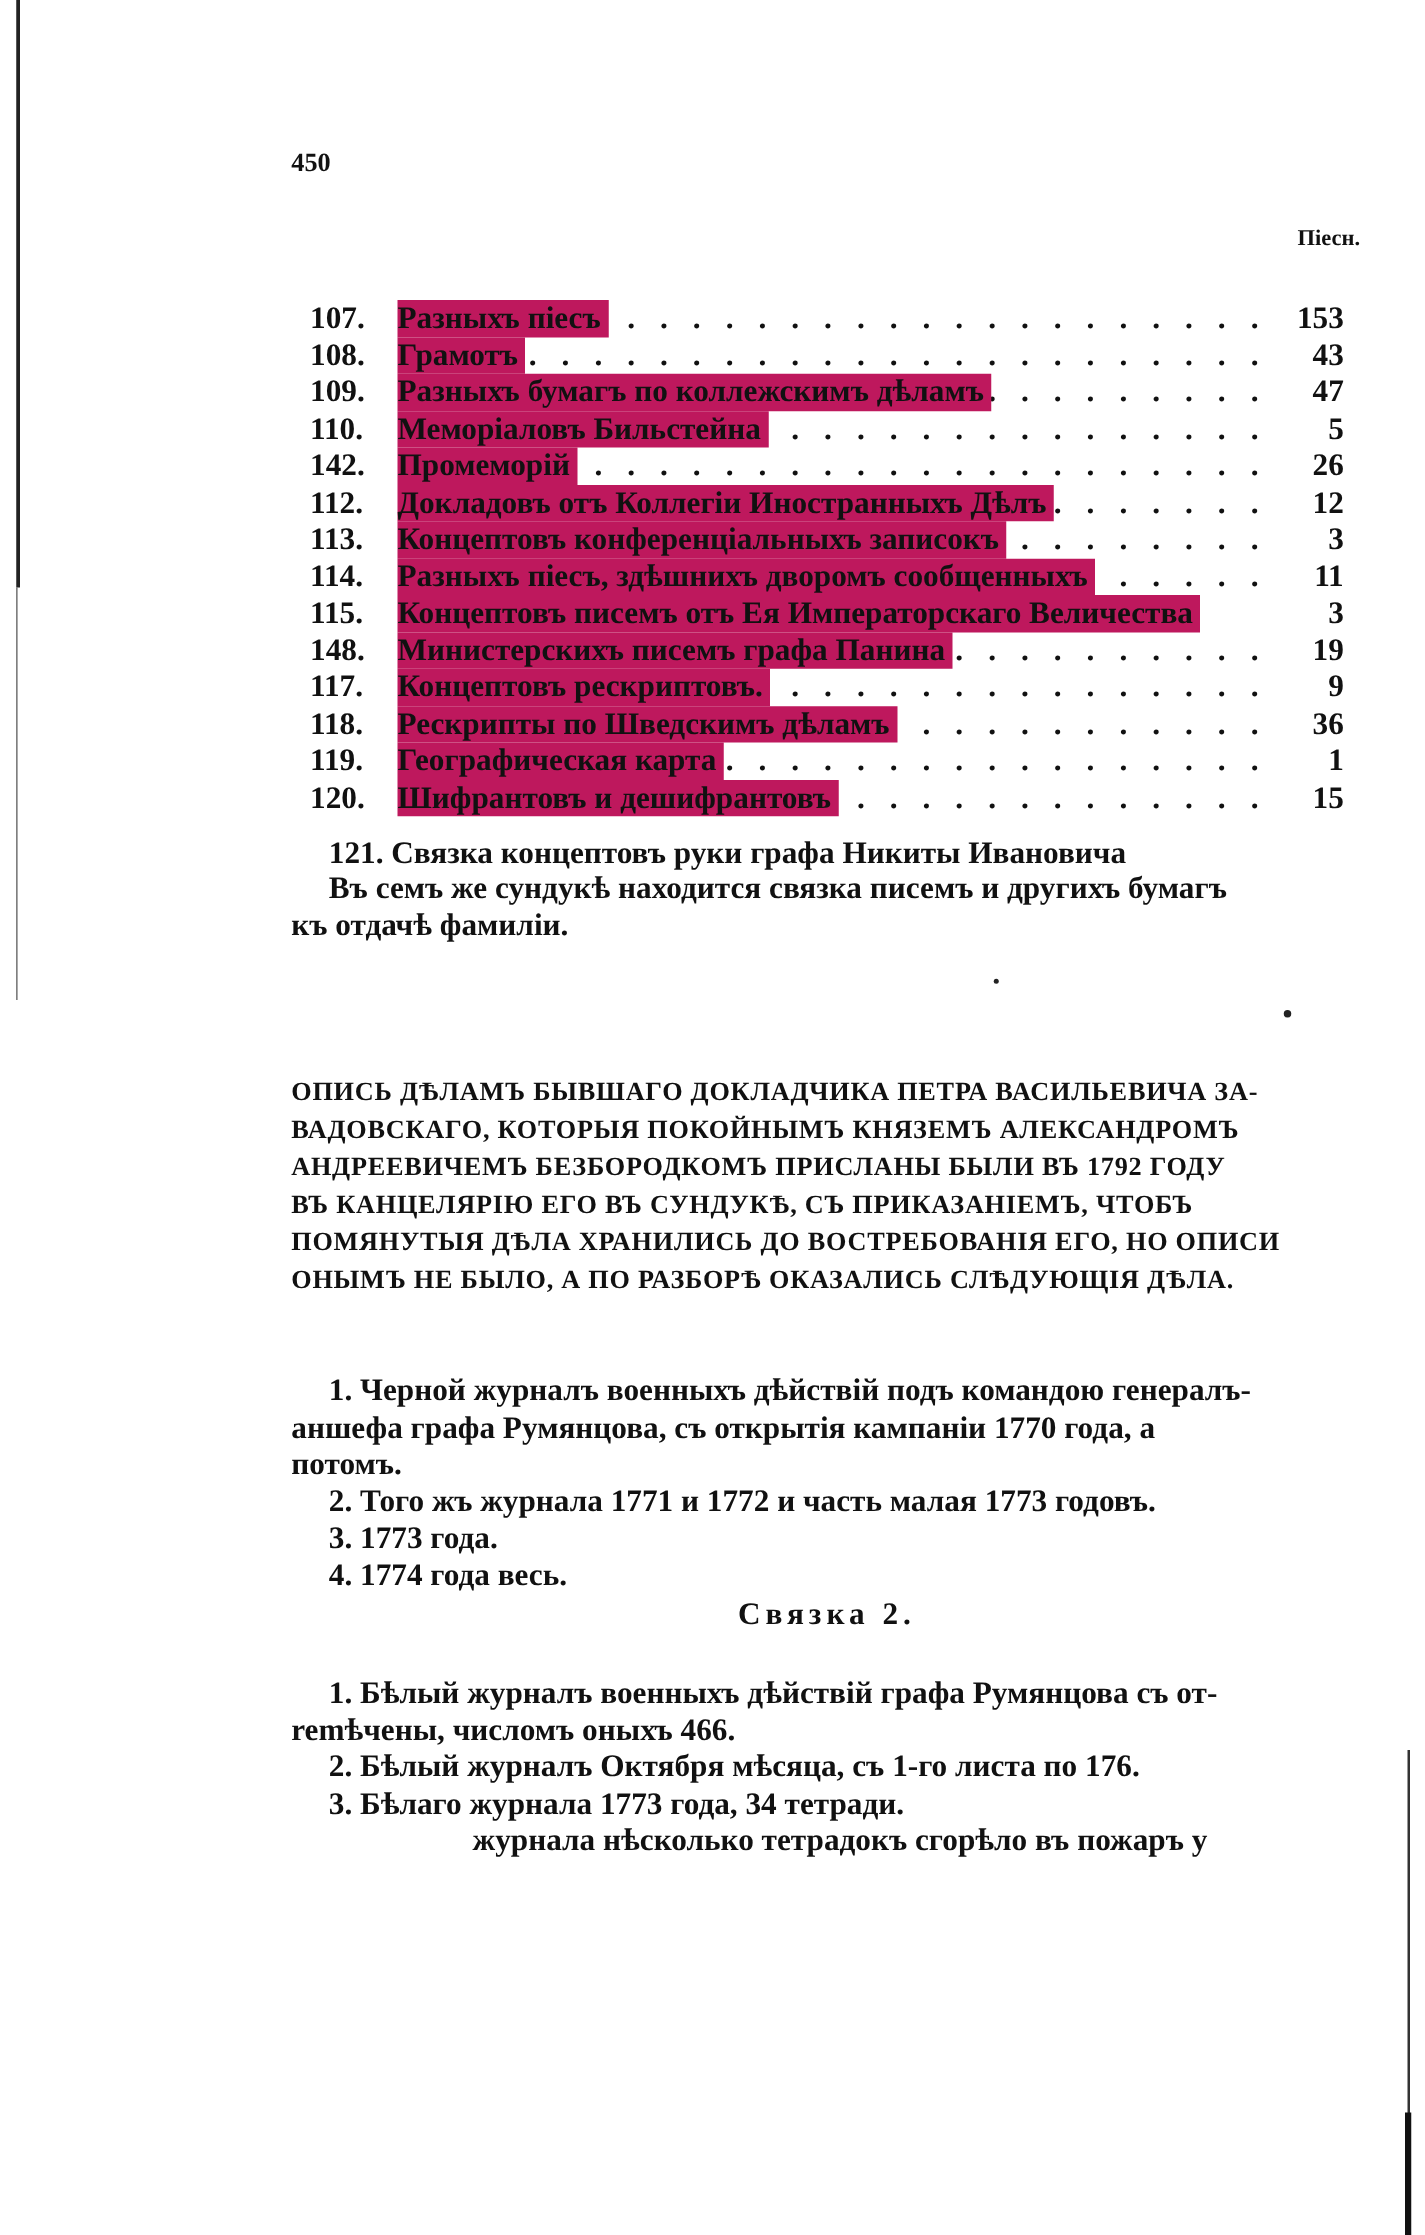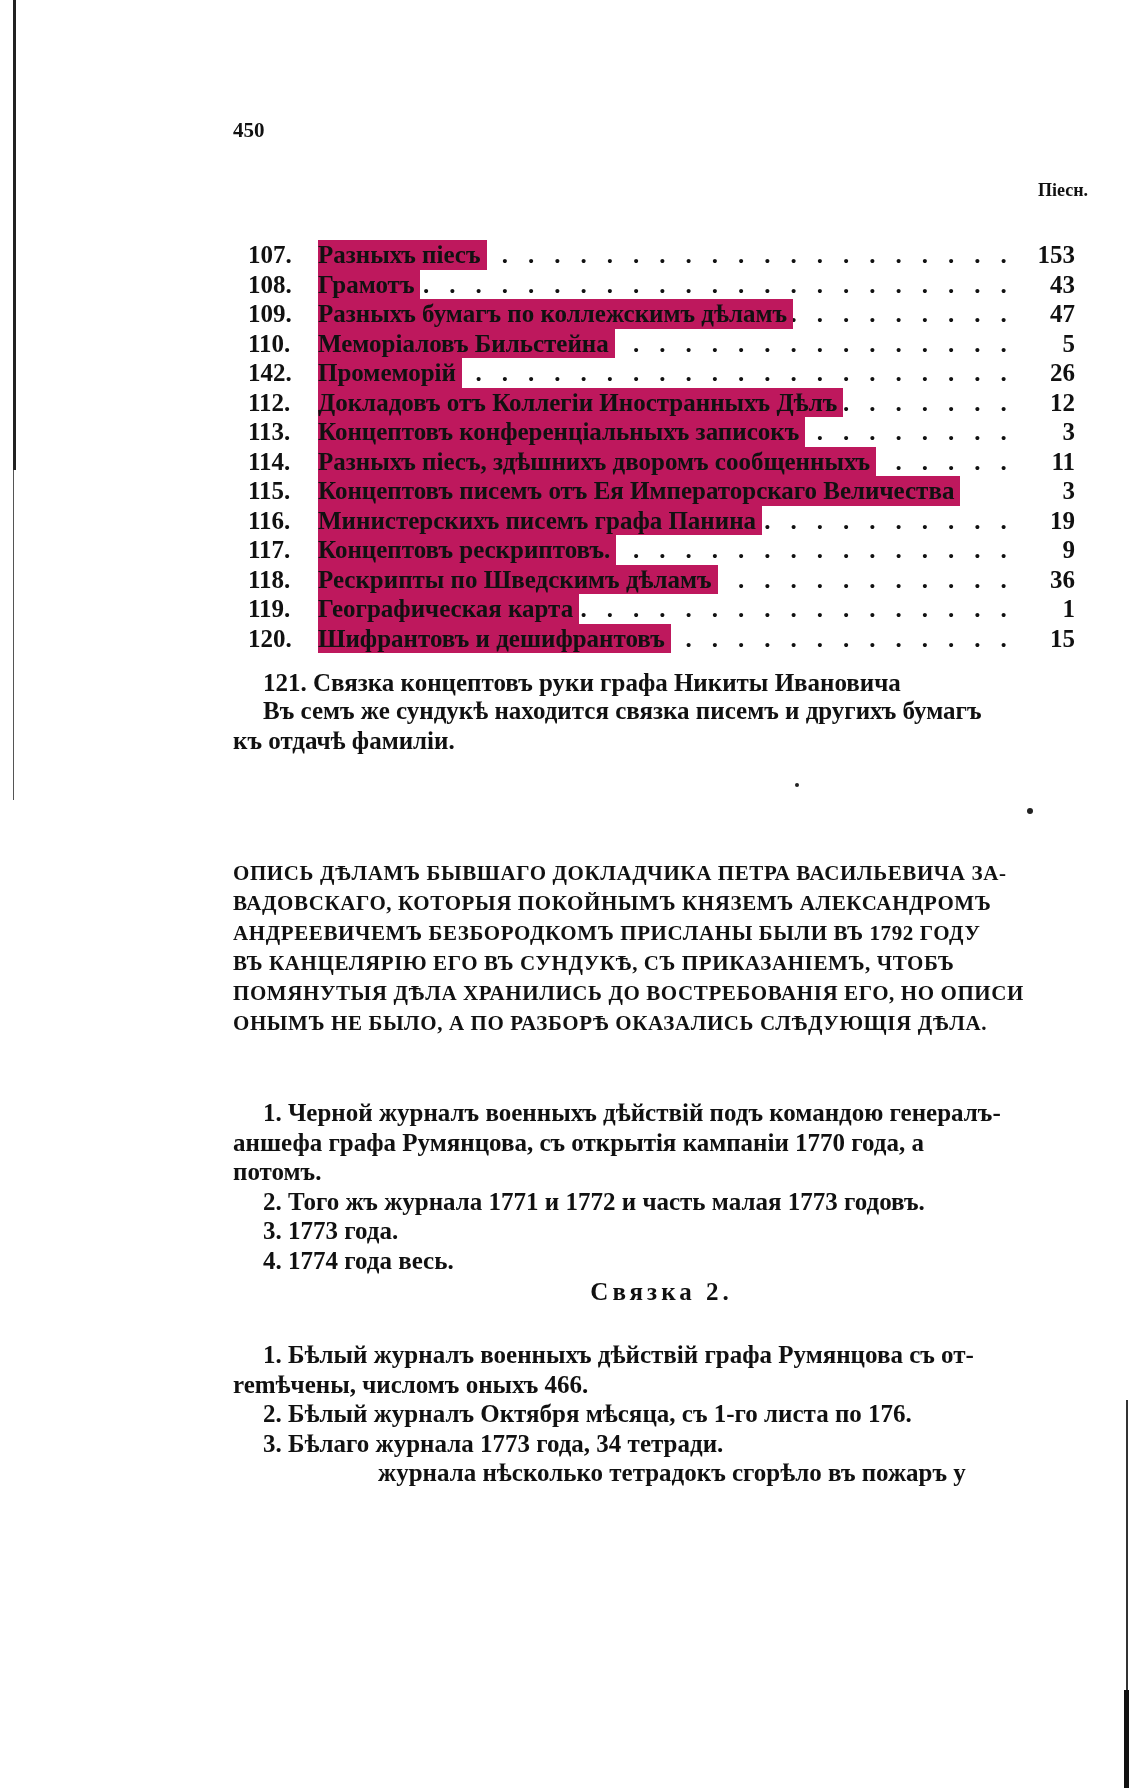--- a/index.html
+++ b/index.html
@@ -91,21 +91,21 @@
         <span class="toc-dots">........................................</span>
         <span class="toc-label">Разныхъ піесъ, здѣшнихъ дворомъ сообщенныхъ</span>
         <span class="toc-val">11</span>
       </div>
     <div class="toc-row">
         <span class="toc-num">115.</span>
         <span class="toc-label">Концептовъ писемъ отъ Ея Императорскаго Величества</span>
         <span class="toc-val">3</span>
       </div>
     <div class="toc-row">
-        <span class="toc-num">116.</span>
+        <span class="toc-num">148.</span>
         <span class="toc-dots">........................................</span>
         <span class="toc-label">Министерскихъ писемъ графа Панина</span>
         <span class="toc-val">19</span>
       </div>
     <div class="toc-row">
         <span class="toc-num">117.</span>
         <span class="toc-dots">........................................</span>
         <span class="toc-label">Концептовъ рескриптовъ.</span>
         <span class="toc-val">9</span>
       </div>

